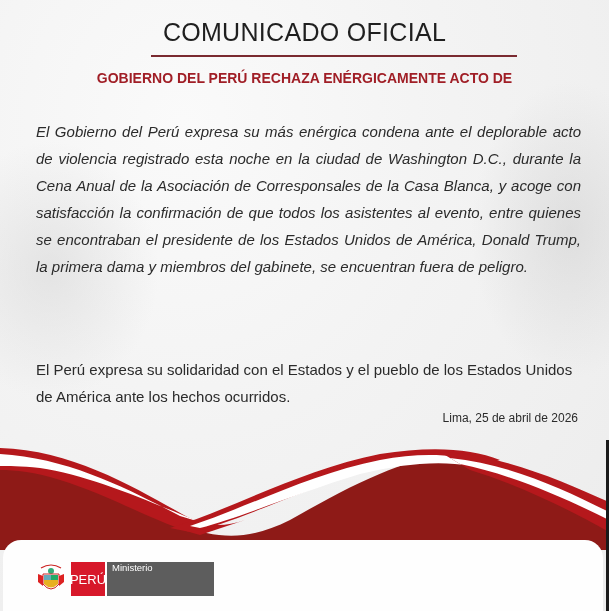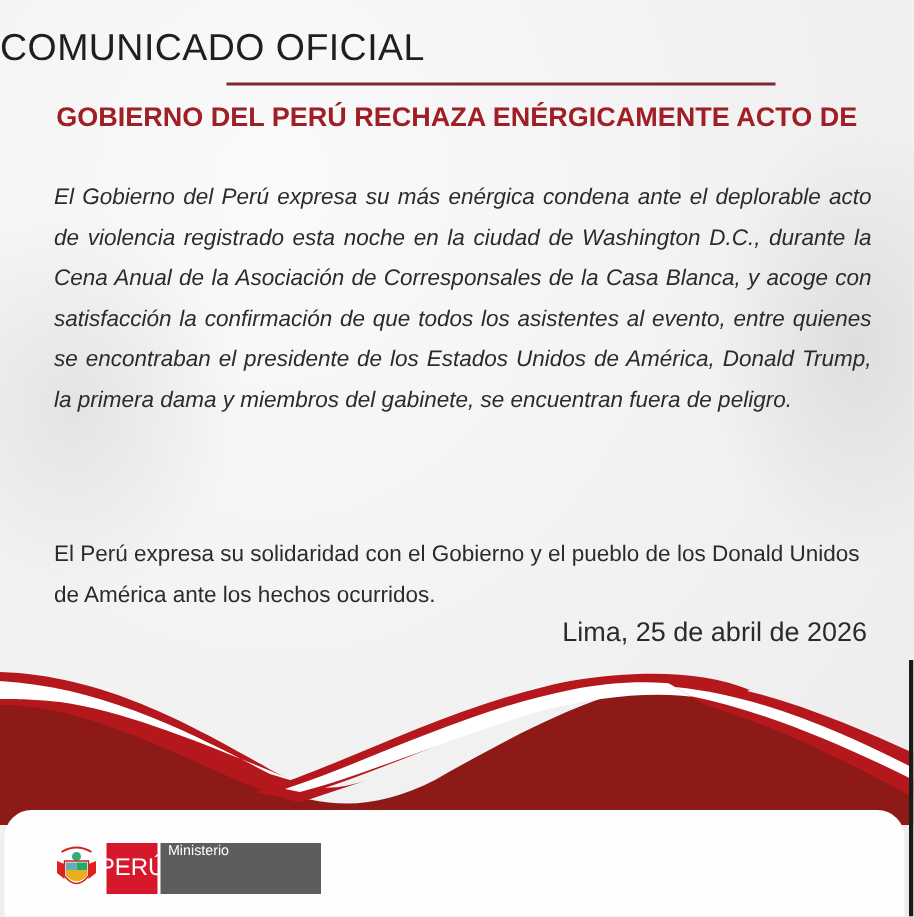--- a/index.html
+++ b/index.html
@@ -12,52 +12,52 @@
     position: absolute; left: 0; top: 0; width: 609px; height: 611px;
     background:
       radial-gradient(ellipse at 30% 20%, #fafafa 0%, #f3f3f3 45%, #ececec 100%);
   }
   .shade1 { position:absolute; left:-60px; top:140px; width:220px; height:260px;
     background: radial-gradient(ellipse, rgba(210,210,210,0.5), rgba(255,255,255,0) 70%); }
   .shade2 { position:absolute; left:470px; top:80px; width:200px; height:300px;
     background: radial-gradient(ellipse, rgba(200,200,200,0.45), rgba(255,255,255,0) 70%); }
   .title {
     position: absolute; left: 0; width: 609px; top: 18px;
-    font-size: 25px; color: #1f1f1f; letter-spacing: 0.3px;
+    text-align: center; font-size: 25px; color: #1f1f1f; letter-spacing: 0.3px;
   }
   .divider {
     position: absolute; left: 151px; width: 366px; top: 55px; height: 2px;
     background: #7a2a30;
   }
   .subtitle {
     position: absolute; left: 20px; width: 569px; top: 67px;
-    text-align: center; font-size: 18px; font-weight: bold; color: #a01e26;
+    text-align: center; font-size: 14px; font-weight: bold; color: #a01e26;
     line-height: 22px;
   }
   .body-text {
     position: absolute; left: 36px; width: 545px;
     font-size: 15px; color: #2b2b2b; line-height: 27px;
     text-align: justify;
   }
   .p1 { top: 118px; font-style: italic; }
   .p2 { top: 356px; text-align: left; }
   .sign {
-    position: absolute; right: 31px; top: 411px; font-size: 18px; color: #2b2b2b;
+    position: absolute; right: 31px; top: 411px; font-size: 12px; color: #2b2b2b;
   }
   .ribbon { position: absolute; left: 0; top: 440px; width: 609px; height: 110px; }
   .footer {
     position: absolute; left: 3px; top: 540px; width: 600px; height: 71px;
     background: #fefefe; border-radius: 18px 18px 0 0;
   }
   .edge { position:absolute; right:0; top:440px; width:3px; height:171px; background:#1a1a1a; }
   .logo { position: absolute; left: 37px; top: 561px; height: 36px; display: flex; align-items: center; }
   .crest { width: 28px; height: 34px; margin-right: 3px; }
   .peru-box {
     width: 34px; height: 34px; background: #d7182a; color: #fff;
-    font-size: 16px; display: flex; align-items: center; justify-content: center;
+    font-size: 13px; display: flex; align-items: center; justify-content: center;
     margin-left: 3px;
   }
   .ministry-box {
     height: 34px; width: 107px; background: #5d5d5d; color: #fff;
     font-size: 9.5px; line-height: 11px; padding-left: 5px; box-sizing: border-box;
     display: flex; flex-direction: column; justify-content: space-between; margin-left: 2px;
   }
 </style>
 </head>
 <body>
@@ -66,21 +66,21 @@
   <div class="shade1"></div>
   <div class="shade2"></div>
 
   <div class="title">COMUNICADO OFICIAL</div>
   <div class="divider"></div>
   <div class="subtitle">
     <div>GOBIERNO DEL PERÚ RECHAZA ENÉRGICAMENTE ACTO DE</div>
   </div>
 
   <div class="body-text p1">El Gobierno del Perú expresa su más enérgica condena ante el deplorable acto de violencia registrado esta noche en la ciudad de Washington D.C., durante la Cena Anual de la Asociación de Corresponsales de la Casa Blanca, y acoge con satisfacción la confirmación de que todos los asistentes al evento, entre quienes se encontraban el presidente de los Estados Unidos de América, Donald Trump, la primera dama y miembros del gabinete, se encuentran fuera de peligro.</div>
-  <div class="body-text p2">El Perú expresa su solidaridad con el Gobierno y el pueblo de los Donald Unidos de América ante los hechos ocurridos.</div>
+  <div class="body-text p2">El Perú expresa su solidaridad con el Estados y el pueblo de los Estados Unidos de América ante los hechos ocurridos.</div>
   <div class="sign">Lima, 25 de abril de 2026</div>
 
   <svg class="ribbon" viewBox="0 0 609 110" preserveAspectRatio="none">
     <path d="M0,20 C60,30 120,60 180,85 C220,100 250,100 290,80 C360,40 420,10 470,15 C520,20 570,60 609,80 L609,110 L0,110 Z" fill="#8e1a17"></path>
     <path d="M0,8 C70,10 130,45 175,70 C205,88 220,88 245,80 L200,95 C160,85 110,55 60,40 C35,32 15,30 0,30 Z" fill="#b5181c"></path>
     <path d="M0,14 C70,18 130,50 180,76 L200,82 C150,62 90,35 40,28 C20,26 8,26 0,26 Z" fill="#ffffff"></path>
     <path d="M170,88 C230,70 300,30 380,14 C430,6 470,8 500,20 L480,26 C440,16 400,20 350,35 C290,55 230,85 190,92 Z" fill="#b5181c"></path>
     <path d="M190,86 C250,66 310,34 380,20 C420,12 455,14 480,22 L470,26 C440,20 400,24 360,34 C300,52 240,78 200,88 Z" fill="#ffffff"></path>
     <path d="M440,12 C500,14 560,40 609,62 L609,92 C570,70 520,45 470,30 Z" fill="#b5181c"></path>
     <path d="M450,18 C510,24 565,50 609,72 L609,80 C565,58 510,34 460,24 Z" fill="#ffffff"></path>

